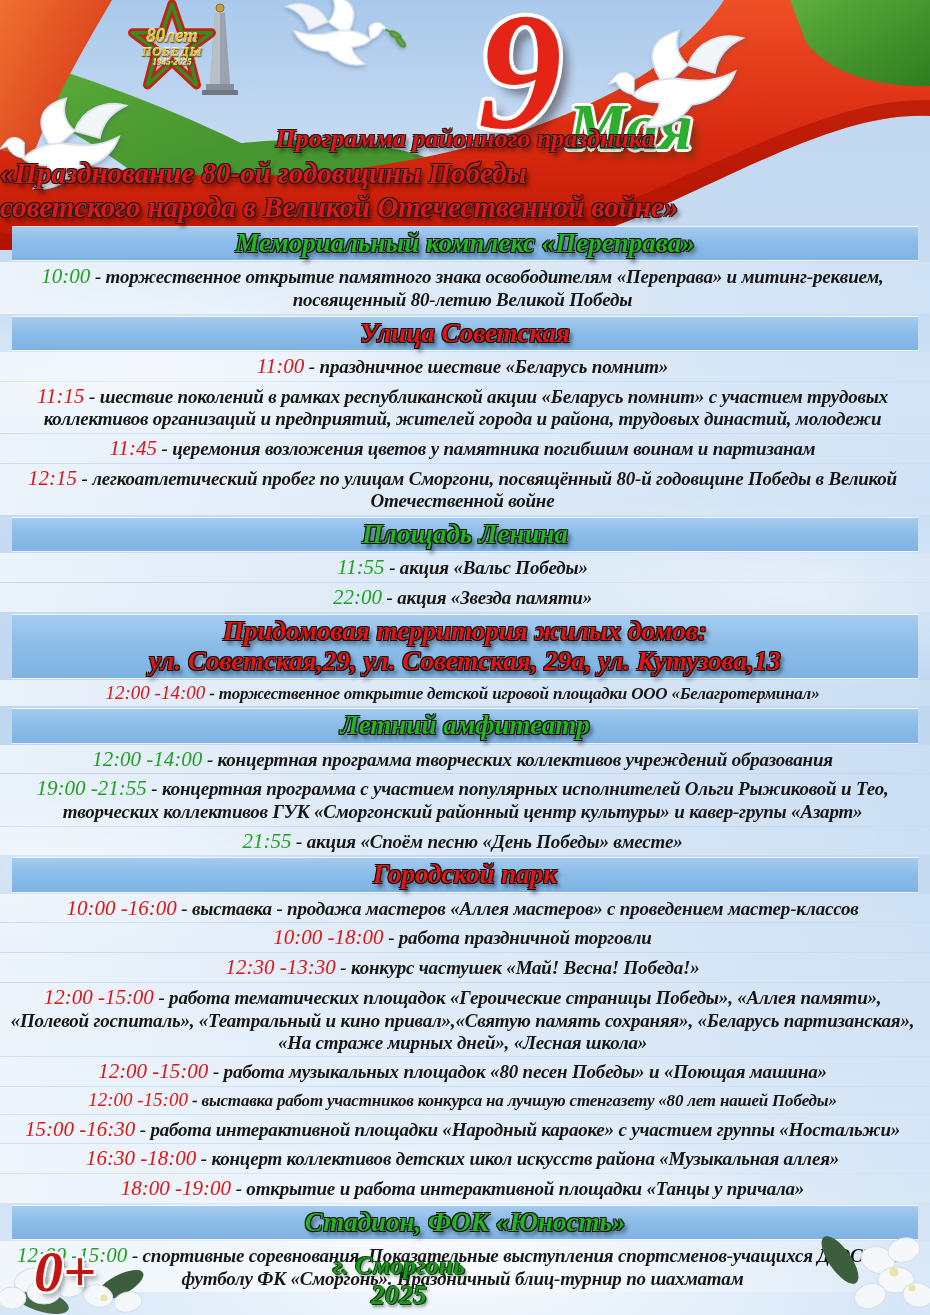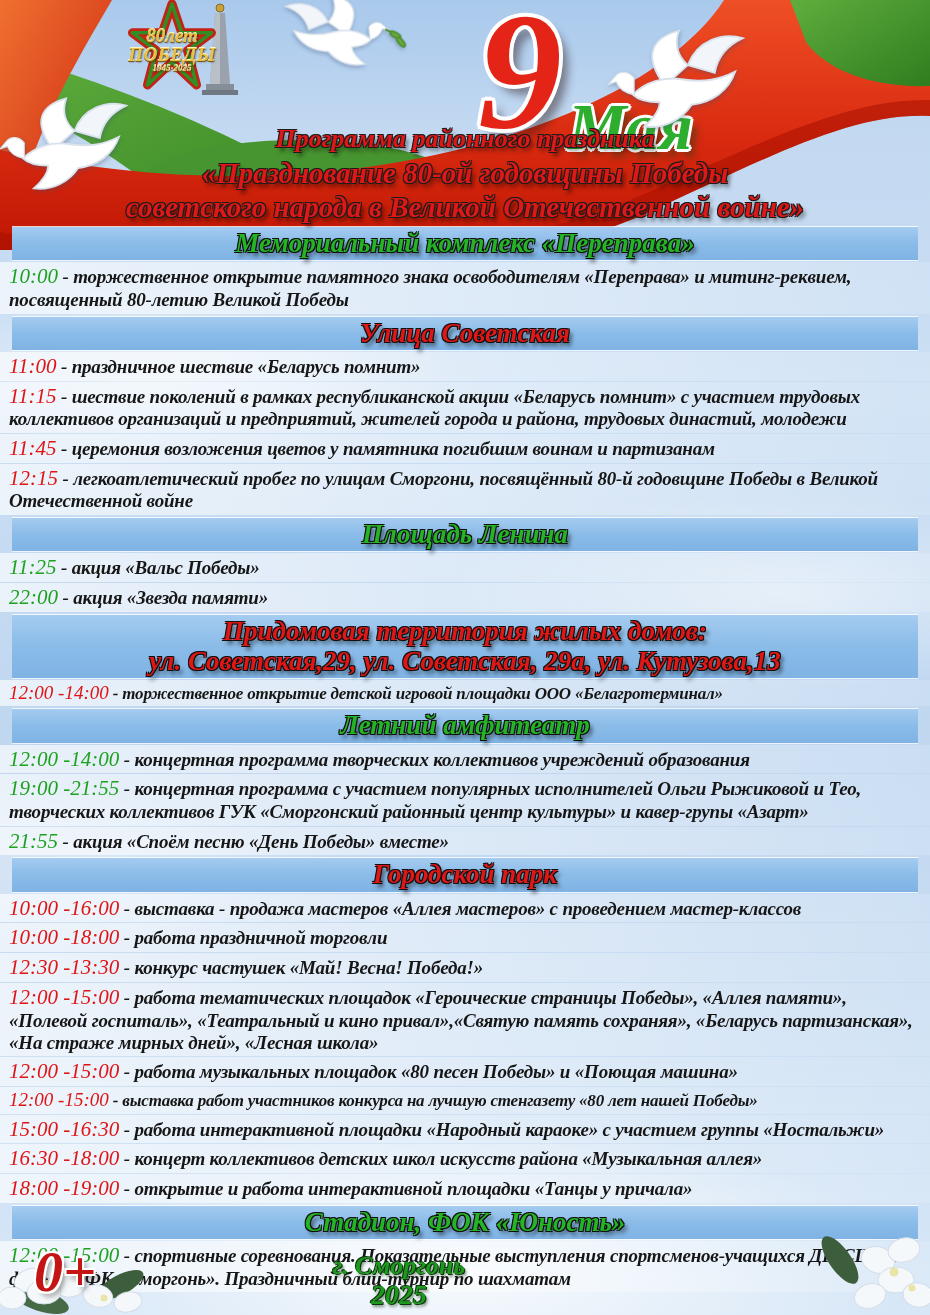--- a/index.html
+++ b/index.html
@@ -14,21 +14,21 @@
       linear-gradient(180deg,#a9c9ec 0%,#c3d9f1 10%,#cbdff4 30%,#c0d7f0 55%,#cadef3 78%,#d7e7f7 100%);
   }
   
   .banner{position:absolute;left:0;top:0;width:766px;height:250px;z-index:1;}
   .banner svg.ribbon{position:absolute;left:0;top:0;}
   .star-emblem{position:absolute;left:116px;top:0;width:136px;height:104px;}
   .star-emblem .etext{position:absolute;left:8px;top:26px;width:96px;text-align:center;line-height:1;
     font-style:italic;font-weight:bold;color:#e8c24a;
     text-shadow:0 1px 0 #7a5a10,0 -1px 0 #fff3c0,1px 1px 2px rgba(0,0,0,.6);}
   .etext .e1{font-size:19px;}
-  .etext .e2{font-size:19px;letter-spacing:.5px;}
+  .etext .e2{font-size:13px;letter-spacing:.5px;}
   .etext .e3{font-size:9px;color:#f3dc8a;}
   .dove{position:absolute;filter:drop-shadow(1px 2px 2px rgba(60,80,120,.35));}
   .date-badge{position:absolute;right:0;top:-14px;width:290px;height:260px;}
   .date-number{
     position:absolute;left:2px;top:0;
     font-style:italic;font-weight:bold;font-size:168px;line-height:1;color:#e32417;
     text-shadow:4px 0 0 #fff,-4px 0 0 #fff,0 4px 0 #fff,0 -4px 0 #fff,
       3px 3px 0 #fff,-3px 3px 0 #fff,3px -3px 0 #fff,-3px -3px 0 #fff,
       9px 10px 8px rgba(40,20,20,.45);}
   .date-month{
@@ -37,37 +37,37 @@
     text-shadow:3px 0 0 #fff,-3px 0 0 #fff,0 3px 0 #fff,0 -3px 0 #fff,
       2px 2px 0 #fff,-2px 2px 0 #fff,2px -2px 0 #fff,-2px -2px 0 #fff,
       7px 8px 7px rgba(20,60,20,.45);}
   
   .content{position:absolute;left:0;top:118px;width:930px;z-index:2;}
   .subtitle{
     text-align:center;font-style:italic;font-weight:bold;font-size:26px;color:#e01717;
     text-shadow:1px 1px 0 #1d1d1d,-1px 1px 0 #1d1d1d,1px -1px 0 #1d1d1d,-1px -1px 0 #1d1d1d,3px 4px 4px rgba(0,0,0,.55);
     margin-bottom:3px;margin-top:6px;}
   .main-title{
-    text-align:center;font-style:italic;font-weight:bold;font-size:29px;line-height:1.16;color:#e01717;
+    text-align:left;font-style:italic;font-weight:bold;font-size:29px;line-height:1.16;color:#e01717;
     text-shadow:1px 1px 0 #1d1d1d,-1px 1px 0 #1d1d1d,1px -1px 0 #1d1d1d,-1px -1px 0 #1d1d1d,3px 4px 4px rgba(0,0,0,.55);}
   
   .bar{
     background:linear-gradient(180deg,#a5cbf0 0%,#8cbde9 45%,#7fb3e4 100%);
     box-shadow:0 -1px 0 rgba(255,255,255,.8),0 1px 0 rgba(255,255,255,.7);
     padding:1px 0 2px;margin:3px 12px 2px;}
   .bar-title{
     text-align:center;font-style:italic;font-weight:bold;font-size:27px;line-height:1.12;
     text-shadow:1px 1px 0 #101010,-1px 1px 0 #101010,1px -1px 0 #101010,-1px -1px 0 #101010,3px 4px 4px rgba(0,0,0,.6);}
   .bar-title.green{color:#25b425;}
   .bar-title.red{color:#e01717;}
   .event{
     font-style:italic;font-weight:bold;font-size:19px;line-height:1.18;color:#161616;
     letter-spacing:-0.2px;
     padding:2px 14px 2px 9px;margin-bottom:1px;
-    background:linear-gradient(90deg,rgba(255,255,255,.65),rgba(255,255,255,.35) 60%,rgba(255,255,255,.15));}
+    background:linear-gradient(90deg,rgba(255,255,255,.65),rgba(255,255,255,.35) 60%,rgba(255,255,255,.15));text-align:center;}
   .event.small{font-size:17px;}
   .event .time{font-weight:normal;font-size:21px;letter-spacing:0;}
   .event.small .time{font-size:19px;}
   .time.t-green{color:#1da21f;}
   .time.t-red{color:#e01414;}
   
   .footer{position:absolute;left:0;bottom:4px;width:798px;text-align:center;z-index:3;}
   .footer-city{
     font-style:italic;font-weight:bold;font-size:26px;color:#1d9a1d;line-height:1.1;
     text-shadow:1px 1px 0 #0c360c,-1px -1px 0 #0c360c,2px 3px 3px rgba(0,40,0,.5);}
@@ -201,21 +201,21 @@
   <div class="event"><span class="time t-red">12:15</span> <span>- легкоатлетический пробег по улицам Сморгони, посвящённый 80-й годовщине Победы в Великой Отечественной войне</span></div>
 </div>
   </section>
 
   <section>
     <div class="bar">
       <div class="bar-title green">Площадь Ленина</div>
 
     </div>
     <div>
-  <div class="event"><span class="time t-green">11:25</span> <span>- акция «Вальс Победы»</span></div>
+  <div class="event"><span class="time t-green">11:55</span> <span>- акция «Вальс Победы»</span></div>
 
   <div class="event"><span class="time t-green">22:00</span> <span>- акция «Звезда памяти»</span></div>
 </div>
   </section>
 
   <section>
     <div class="bar">
       <div class="bar-title red">Придомовая территория жилых домов:</div>
       <div class="bar-title red">ул. Советская,29, ул. Советская, 29а, ул. Кутузова,13</div>
     </div>

